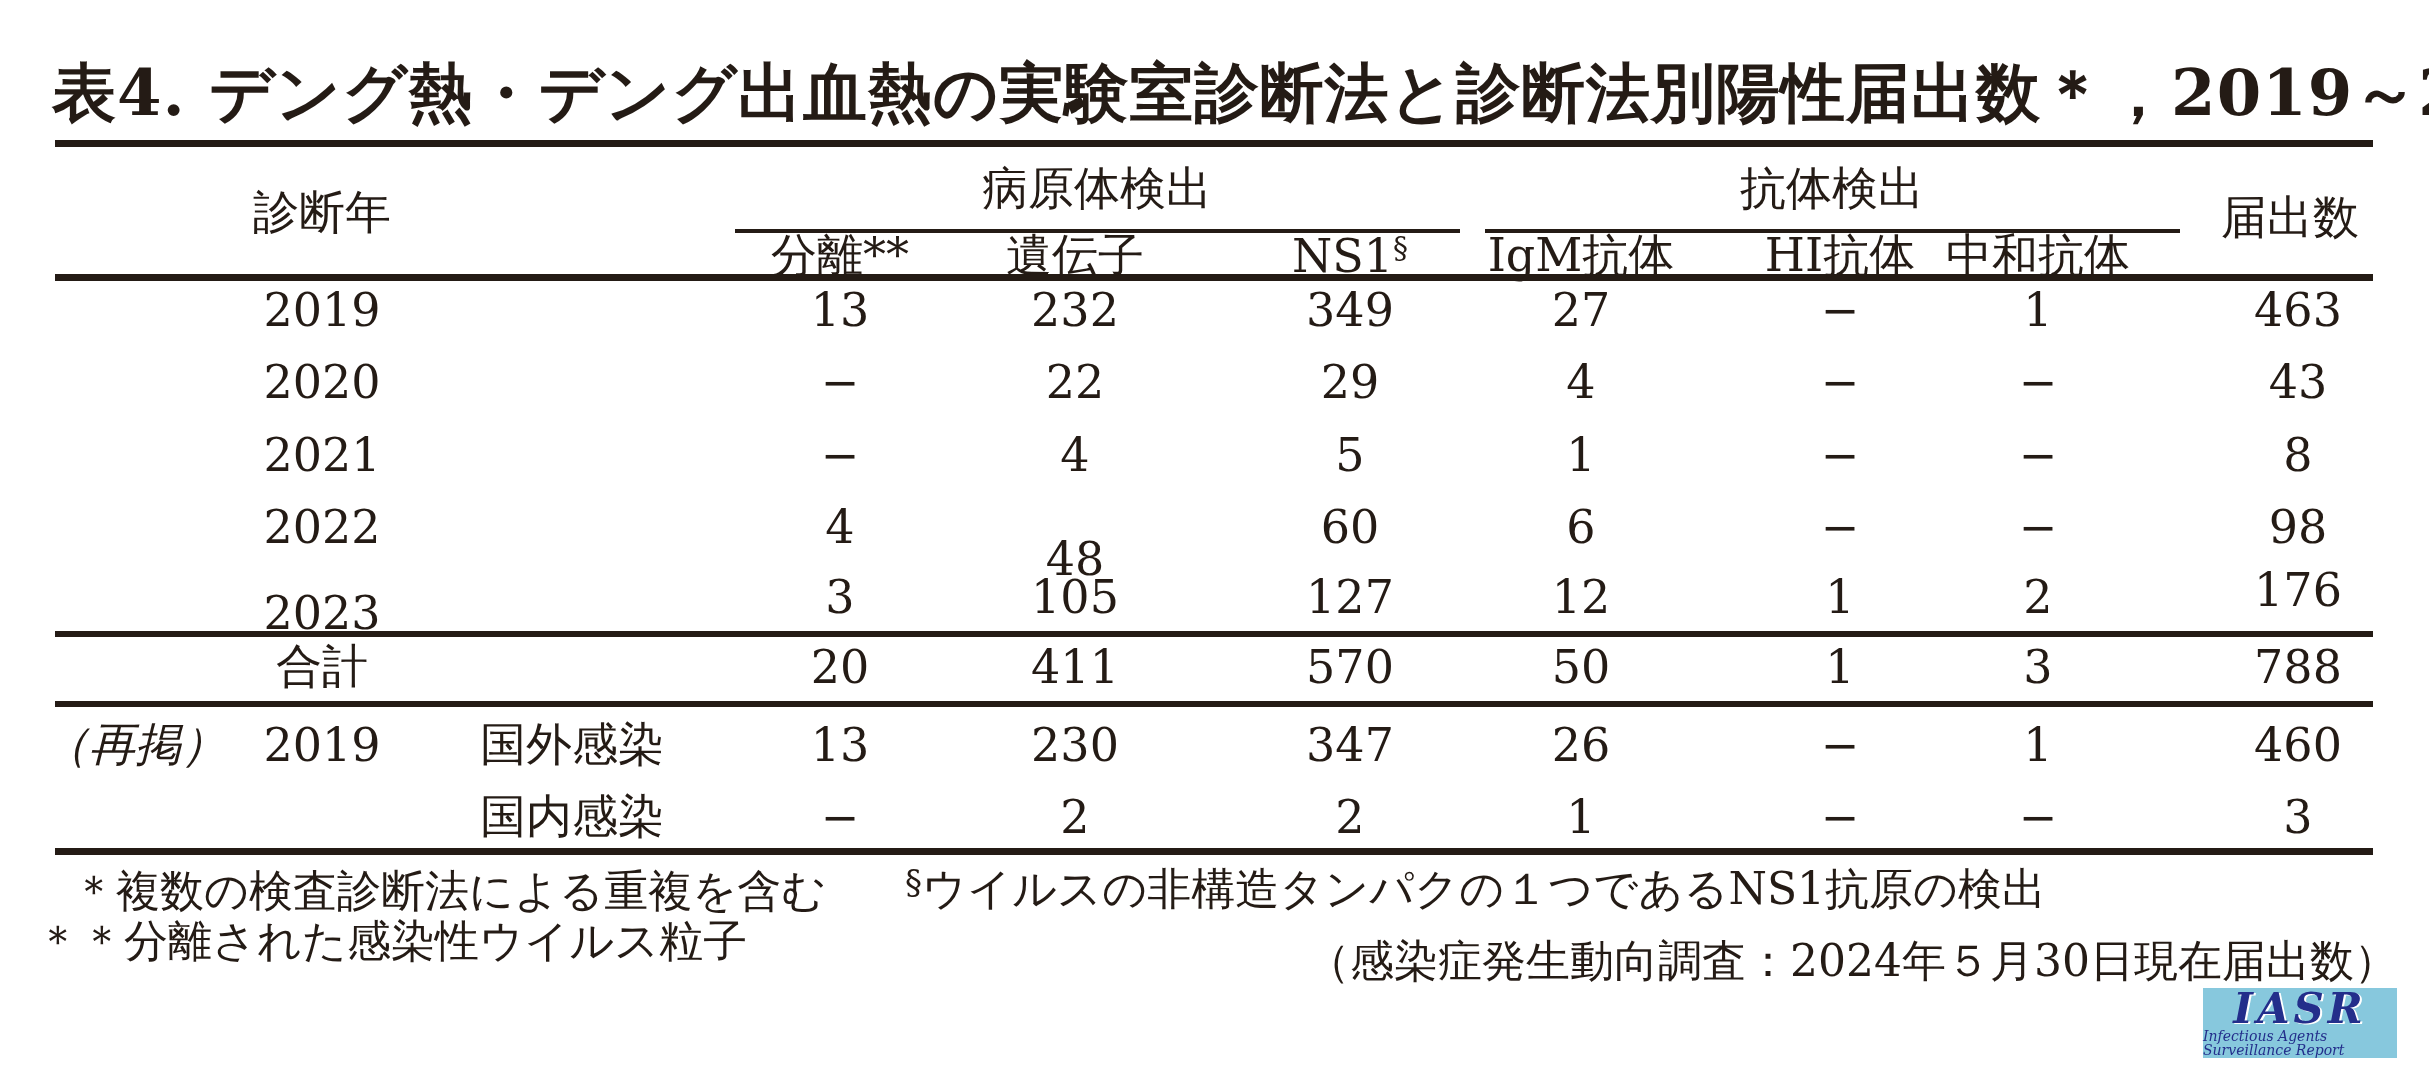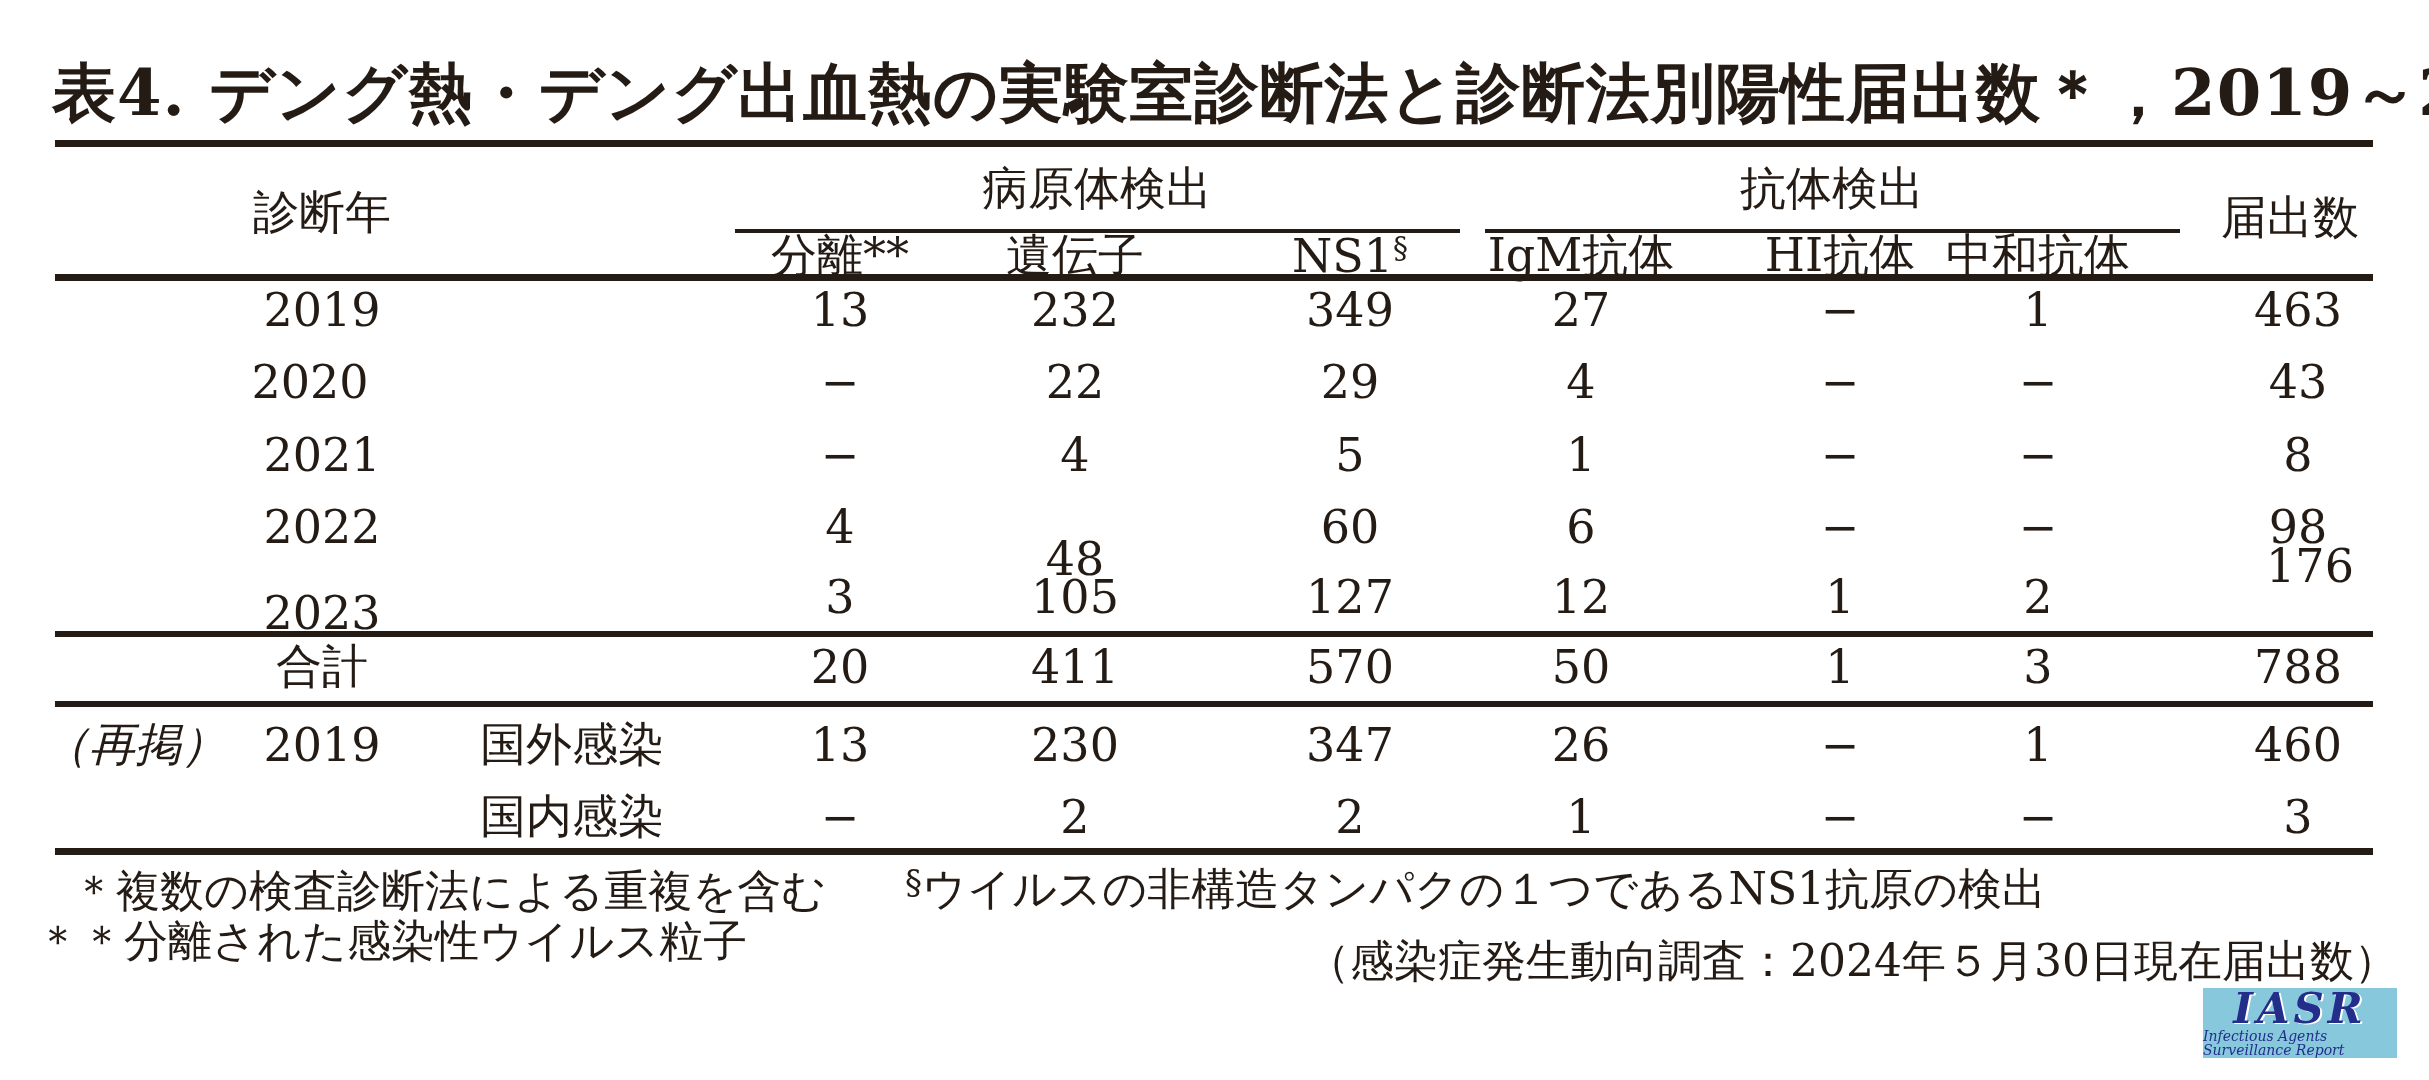--- a/index.html
+++ b/index.html
@@ -60,21 +60,21 @@
 
 <div class="cell" style="left:322px;top:310px;">2019</div>
 <div class="cell" style="left:840px;top:310px;">13</div>
 <div class="cell" style="left:1075px;top:310px;">232</div>
 <div class="cell" style="left:1350px;top:310px;">349</div>
 <div class="cell" style="left:1581px;top:310px;">27</div>
 <div class="cell" style="left:1840px;top:310px;">−</div>
 <div class="cell" style="left:2038px;top:310px;">1</div>
 <div class="cell" style="left:2298px;top:310px;">463</div>
 
-<div class="cell" style="left:310px;top:382px;">2020</div>
+<div class="cell" style="left:322px;top:382px;">2020</div>
 <div class="cell" style="left:840px;top:382px;">−</div>
 <div class="cell" style="left:1075px;top:382px;">22</div>
 <div class="cell" style="left:1350px;top:382px;">29</div>
 <div class="cell" style="left:1581px;top:382px;">4</div>
 <div class="cell" style="left:1840px;top:382px;">−</div>
 <div class="cell" style="left:2038px;top:382px;">−</div>
 <div class="cell" style="left:2298px;top:382px;">43</div>
 
 <div class="cell" style="left:322px;top:455px;">2021</div>
 <div class="cell" style="left:840px;top:455px;">−</div>
@@ -94,21 +94,21 @@
 <div class="cell" style="left:2038px;top:527px;">−</div>
 <div class="cell" style="left:2298px;top:527px;">98</div>
 
 <div class="cell" style="left:322px;top:597px;margin-top:16px;">2023</div>
 <div class="cell" style="left:840px;top:597px;">3</div>
 <div class="cell" style="left:1075px;top:597px;">105</div>
 <div class="cell" style="left:1350px;top:597px;">127</div>
 <div class="cell" style="left:1581px;top:597px;">12</div>
 <div class="cell" style="left:1840px;top:597px;">1</div>
 <div class="cell" style="left:2038px;top:597px;">2</div>
-<div class="cell" style="left:2298px;top:566px;margin-left:12px;">176</div>
+<div class="cell" style="left:2298px;top:590px;">176</div>
 
 <div class="cell" style="left:322px;top:667px;">合計</div>
 <div class="cell" style="left:840px;top:667px;">20</div>
 <div class="cell" style="left:1075px;top:667px;">411</div>
 <div class="cell" style="left:1350px;top:667px;">570</div>
 <div class="cell" style="left:1581px;top:667px;">50</div>
 <div class="cell" style="left:1840px;top:667px;">1</div>
 <div class="cell" style="left:2038px;top:667px;">3</div>
 <div class="cell" style="left:2298px;top:667px;">788</div>
 

